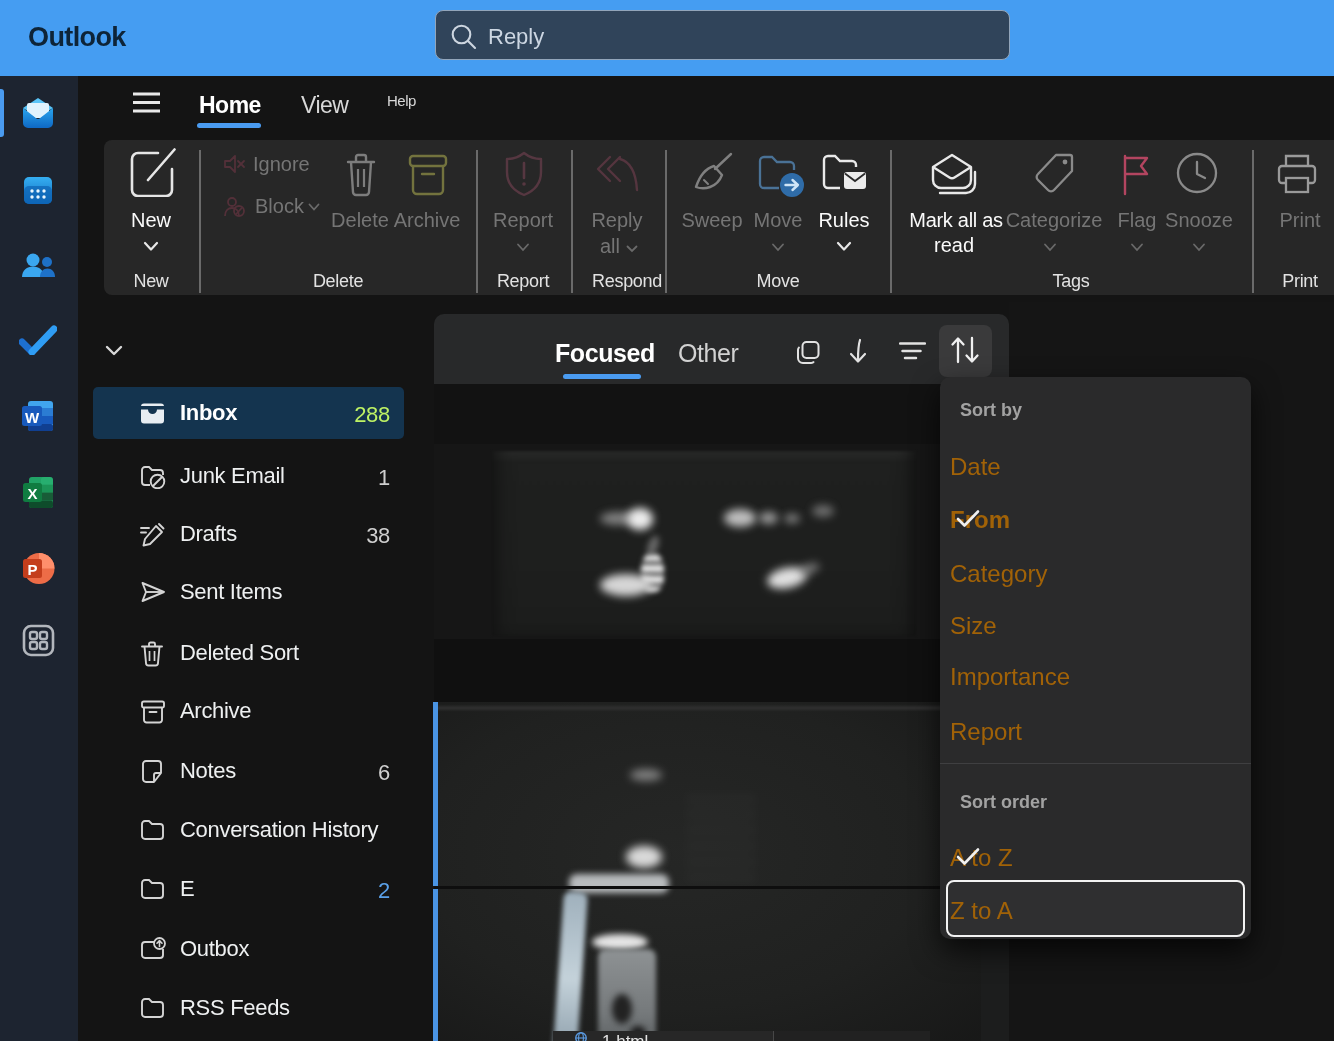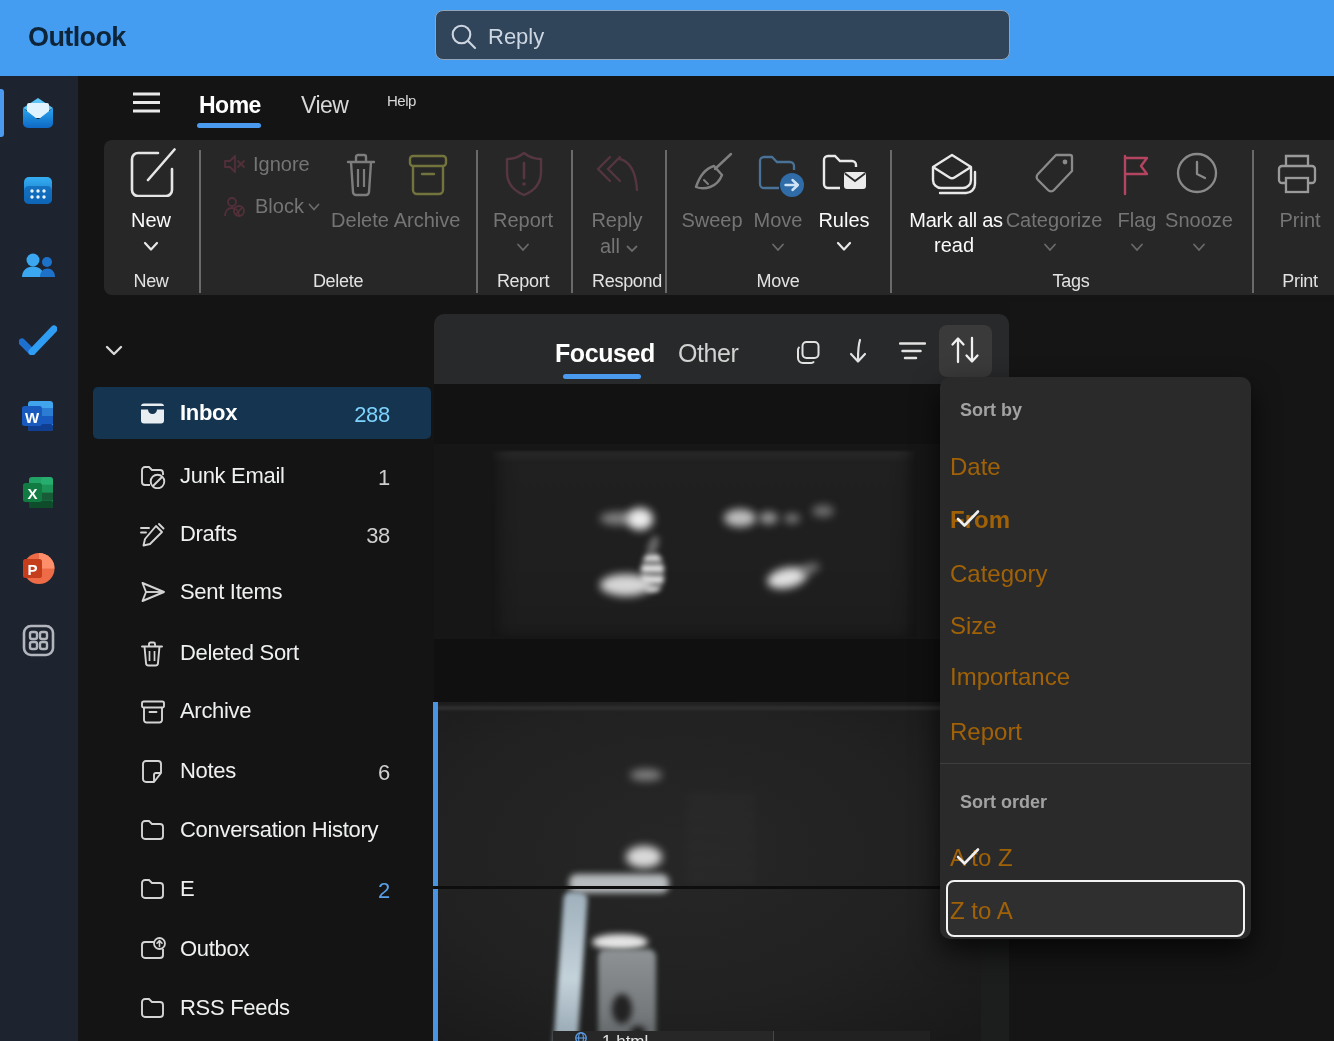--- a/index.html
+++ b/index.html
@@ -266,25 +266,25 @@
 
   <svg class="abs" style="left:1274px;top:152px;" width="46" height="44" viewBox="0 0 46 44">
     <path d="M12 14 L12 4 L34 4 L34 14" fill="none" stroke="#9a9a9a" stroke-width="2.3"></path>
     <rect x="5" y="14" width="36" height="17" rx="3" fill="none" stroke="#9a9a9a" stroke-width="2.3"></rect>
     <rect x="12" y="26" width="22" height="14" fill="#262626" stroke="#9a9a9a" stroke-width="2.3"></rect>
   </svg>
   <div class="rtxt dis" style="left:1300px;">Print</div>
   <div class="rlab" style="left:1300px;">Print</div>
 
   <style>
-    .frow { position:absolute; left:93px; width:338px; height:52px;padding-left:36px; }
+    .frow { position:absolute; left:93px; width:311px; height:52px;padding-left:36px; }
     .fico { position:absolute; left:47px; top:14px; }
     .ftxt { position:absolute; left:87px; top:13px; font-size:22px; color:#eef0f1; white-space:nowrap; letter-spacing:-0.3px; }
     .fcnt { position:absolute; left:231px; top:15px; width:66px; text-align:right; font-size:22px; color:#cfcfcf; letter-spacing:-0.3px; }
-    .bluecnt { color:#7dd3fc; }
+    .bluecnt { color:#bef264; }
   </style>
   <svg class="abs" style="left:104px;top:344px;" width="20" height="13" viewBox="0 0 20 13">
     <path d="M3 3 L10 10 L17 3" fill="none" stroke="#d8d8d8" stroke-width="2.4" stroke-linecap="round" stroke-linejoin="round"></path>
   </svg>
 
   <div class="frow" style="top:387px;background:#14344f;border-radius:5px;">
     <svg class="fico" width="25" height="25" viewBox="0 0 25 25">
       <path d="M4 2.5 L21 2.5 a3 3 0 0 1 3 3 L24 19.5 a3 3 0 0 1 -3 3 L4 22.5 a3 3 0 0 1 -3 -3 L1 5.5 a3 3 0 0 1 3 -3 Z" fill="#e8edf2"></path>
       <path d="M1 8.5 L8 8.5 a4.5 4.5 0 0 0 9 0 L24 8.5 L24 5 L1 5 Z" fill="#14344f"></path>
     </svg>

